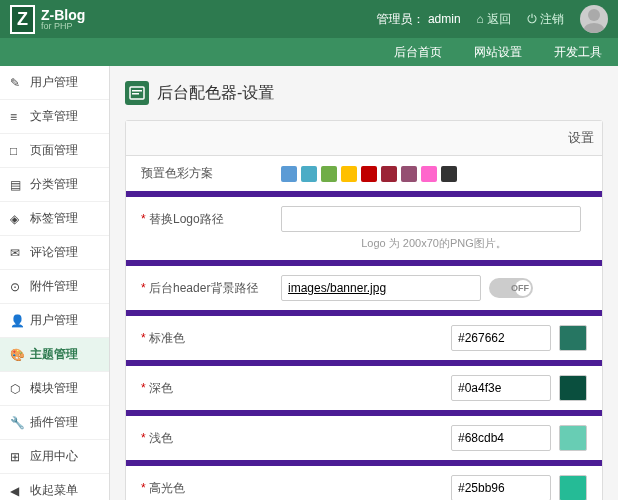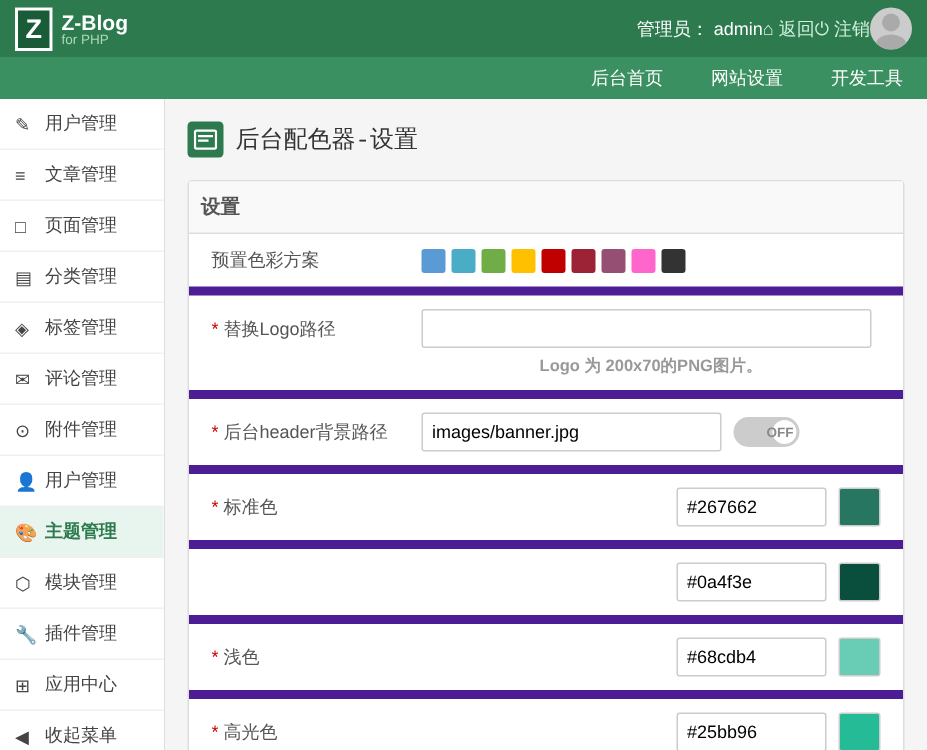--- a/index.html
+++ b/index.html
@@ -5,55 +5,55 @@
     * { box-sizing: border-box; margin: 0; padding: 0; }
     body { font-family: 'Microsoft YaHei', Arial, sans-serif; font-size: 13px; background: #f0f0f0; width: 618px; height: 500px; overflow: hidden; }
 
     
     .header { background: #2d7a4f; height: 38px; display: flex; align-items: center; justify-content: space-between; padding: 0 10px; }
     .logo-area { display: flex; align-items: center; gap: 6px; }
     .logo-box { background: #1a5c38; border: 2px solid #fff; padding: 2px 5px; display: flex; align-items: center; }
     .logo-z { color: #fff; font-size: 18px; font-weight: bold; }
     .logo-text { color: #fff; font-size: 14px; font-weight: bold; }
     .logo-sub { color: #aed6b8; font-size: 9px; margin-top: -2px; }
-    .user-area { display: flex; align-items: center; gap: 0; color: #fff; font-size: 12px; }
+    .user-area { display: flex; align-items: center; gap: 16px; color: #fff; font-size: 12px; }
     .user-avatar { width: 28px; height: 28px; background: #ccc; border-radius: 50%; overflow: hidden; display: flex; align-items: center; justify-content: center; }
 
     
     .nav-tabs { background: #3a9060; display: flex; justify-content: flex-end; height: 28px; }
     .nav-tab { padding: 0 16px; line-height: 28px; color: #fff; cursor: pointer; font-size: 12px; }
 
     
     .main-layout { display: flex; height: calc(500px - 66px); }
 
     
     .sidebar { width: 110px; background: #fff; border-right: 1px solid #ddd; flex-shrink: 0; overflow-y: auto; }
     .sidebar-item { display: flex; align-items: center; gap: 6px; padding: 8px 10px; cursor: pointer; border-bottom: 1px solid #f0f0f0; font-size: 12px; color: #444; }
     .sidebar-item.active { background: #e8f5ee; color: #2d7a4f; font-weight: bold; }
     .sidebar-icon { width: 14px; height: 14px; flex-shrink: 0; }
 
     
     .content { flex: 1; background: #f5f5f5; overflow-y: auto; padding: 15px; }
-    .page-title { display: flex; align-items: center; gap: 8px; margin-bottom: 15px; font-size: 16px; color: #333; font-family: Liberation Mono, monospace; }
+    .page-title { display: flex; align-items: center; gap: 8px; margin-bottom: 15px; font-size: 16px; color: #333; }
     .page-title-icon { width: 24px; height: 24px; background: #2d7a4f; border-radius: 3px; display: flex; align-items: center; justify-content: center; }
 
     
     .settings-container { background: #fff; border: 1px solid #ddd; border-radius: 3px; }
-    .settings-header { background: #f9f9f9; border-bottom: 1px solid #ddd; text-align: left; padding: 8px; font-weight: bold; color: #555; font-size: 13px; }
+    .settings-header { background: #f9f9f9; border-bottom: 1px solid #ddd; text-align: right; padding: 8px; font-weight: normal; color: #555; font-size: 13px; }
     .settings-row { display: flex; align-items: center; padding: 9px 15px; border-bottom: 6px solid #4c1d95; min-height: 38px; }
     .settings-label { width: 140px; flex-shrink: 0; color: #555; font-size: 12px; }
     .settings-label.required::before { content: '* '; color: #c00; }
     .settings-value { flex: 1; display: flex; align-items: center; gap: 8px; }
 
     
     .color-swatches { display: flex; gap: 4px; }
     .swatch { width: 16px; height: 16px; border-radius: 2px; cursor: pointer; }
 
     
-    .text-input { height: 26px; border: 1px solid #ccc; border-radius: 2px; padding: 0 6px; font-size: 12px; width: 220px; }
+    .text-input { height: 26px; border: 1px solid #ccc; border-radius: 2px; padding: 0 6px; font-size: 12px; width: 220px; text-decoration: underline; }
     .text-input-wide { width: 300px; }
 
     
     .color-display { display: flex; align-items: center; gap: 8px; justify-content: flex-end; }
     .color-val-input { height: 26px; border: 1px solid #ccc; border-radius: 2px; padding: 0 6px; font-size: 12px; width: 100px; }
     .color-swatch-lg { width: 28px; height: 26px; border-radius: 2px; border: 1px solid #ccc; cursor: pointer; }
 
     
     .toggle { display: inline-flex; align-items: center; width: 44px; height: 20px; border-radius: 10px; position: relative; cursor: pointer; font-size: 10px; font-weight: bold; }
     .toggle.off { background: #ccc; justify-content: flex-end; padding-right: 4px; color: #888; }
@@ -184,21 +184,21 @@
         </div>
       </div>
 
       <div class="settings-row" style="flex-direction:column;align-items:center;gap:4px;">
         <div style="display:flex;align-items:center;width:100%;">
           <div class="settings-label required">替换Logo路径</div>
           <div class="settings-value">
             <input class="text-input text-input-wide" type="text" value="" style="">
           </div>
         </div>
-        <div style="padding-left:140px;font-size:11px;color:#999;font-weight:bold;">Logo 为 200x70的PNG图片。</div>
+        <div style="padding-left:140px;font-size:11px;color:#999;">Logo 为 200x70的PNG图片。</div>
       </div>
 
       <div class="settings-row">
         <div class="settings-label required">后台header背景路径</div>
         <div class="settings-value">
           <input class="text-input" type="text" value="images/banner.jpg" style="width: 200px;">
           <div class="toggle off">
             <div class="toggle-knob"></div>
             <span style="position:relative;z-index:1;font-size:9px;color:#888;">OFF</span>
           </div>
@@ -207,20 +207,21 @@
 
       <div class="settings-row">
         <div class="settings-label required">标准色</div>
         <div class="settings-value color-display">
           <input class="color-val-input" type="text" value="#267662" style="">
           <div class="color-swatch-lg" style="background:#267662;"></div>
         </div>
       </div>
 
       <div class="settings-row">
+        <div class="settings-label required">深色</div>
         <div class="settings-value color-display">
           <input class="color-val-input" type="text" value="#0a4f3e" style="">
           <div class="color-swatch-lg" style="background:#0a4f3e;"></div>
         </div>
       </div>
 
       <div class="settings-row">
         <div class="settings-label required">浅色</div>
         <div class="settings-value color-display">
           <input class="color-val-input" type="text" value="#68cdb4" style="">

